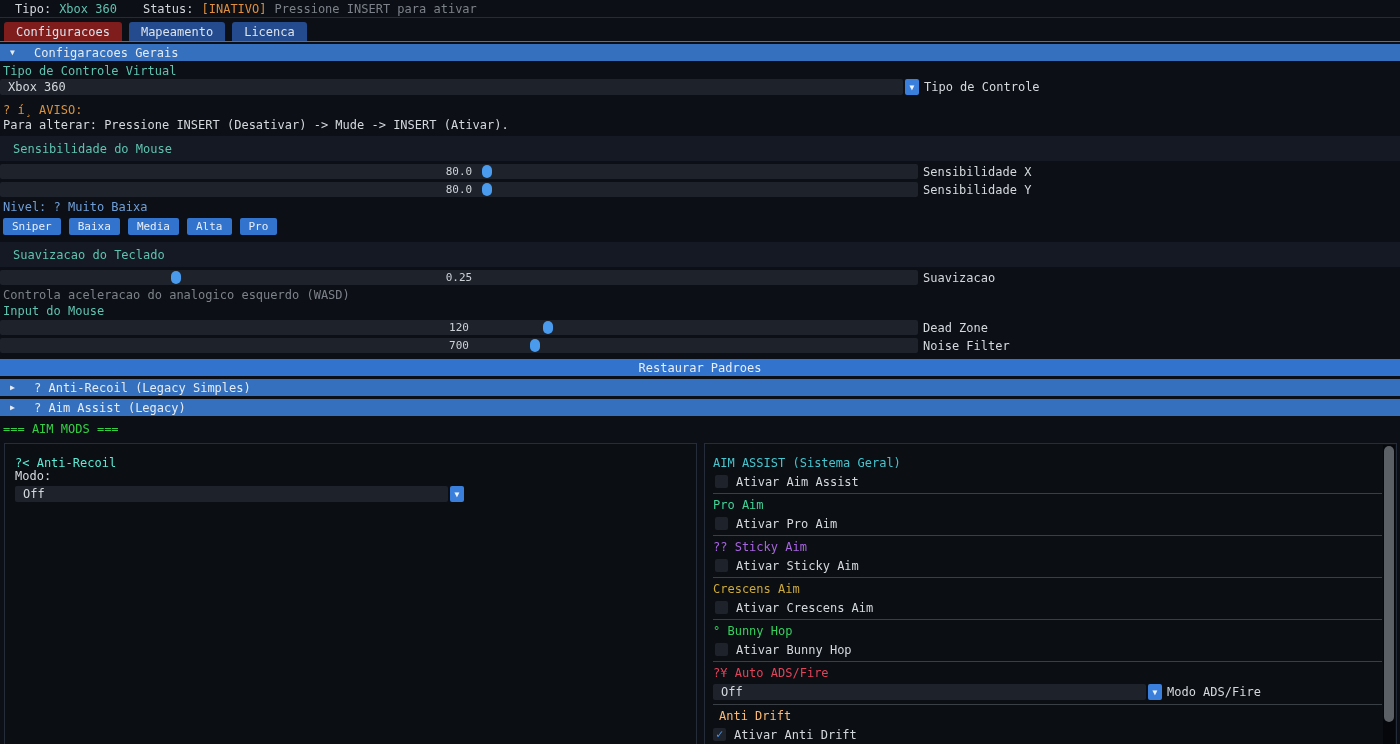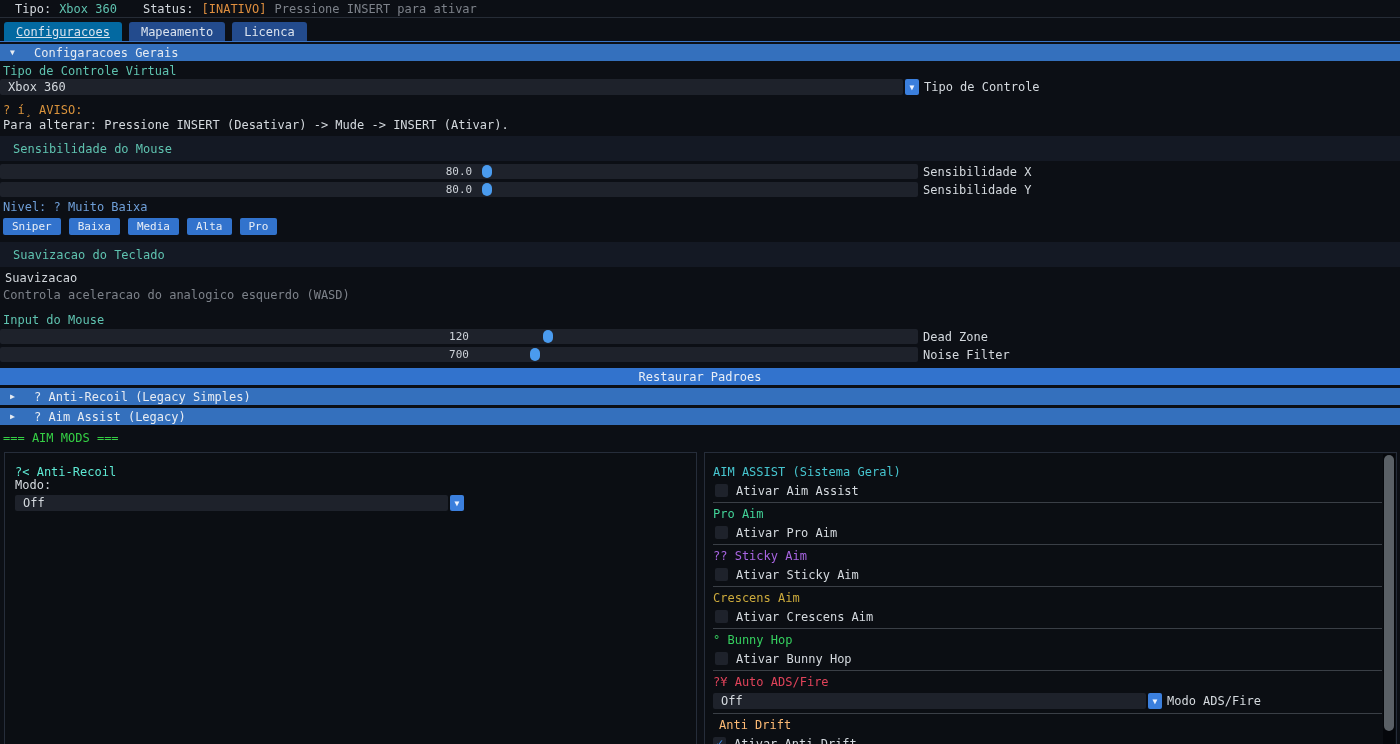--- a/index.html
+++ b/index.html
@@ -13,21 +13,21 @@
   
   .statusbar { height:18px; display:flex; align-items:center; padding-left:15px; border-bottom:1px solid #262c36; }
   .statusbar .lbl { color:#d4d9de; }
   .statusbar .teal { color:#5fc3b0; margin-left:8px; }
   .statusbar .stlbl { margin-left:26px; }
   .statusbar .orange { color:#df8f3f; margin-left:8px; }
   .statusbar .hint { color:#7d828a; margin-left:8px; }
   
   .tabbar { margin-top:3px; height:21px; display:flex; gap:7px; padding-left:4px; border-bottom:1px solid #3a74c6; align-items:flex-end; }
   .tab { height:19px; display:flex; align-items:center; padding:0 12px; border-radius:3px 3px 0 0; background:#234b8d; color:#dbe3ee; cursor:default; }
-  .tab.active { background:#0369a1;text-decoration:underline; }
+  .tab.active { background:#7f1d1d; }
   
   .hdr-open, .hdr-closed { height:17px; background:#3470bd; display:flex; align-items:center; color:#e6ebf2; }
   .hdr-open { margin-top:2px; }
   .hdr-closed { margin-top:3px; }
   .hdr-arrow { font-size:8px; margin:0 0 0 10px; width:12px; color:#e6ebf2; }
   .hdr-text { margin-left:12px; }
   
   .sec-label { color:#5fc3b0; margin:3px 0 2px 3px; height:13px; }
   .combo-row { display:flex; align-items:center; height:16px; margin-top:2px; }
   .combo-frame { background:#1e222b; border-radius:2px; height:16px; display:flex; align-items:center; padding-left:8px; color:#d4d9de; }
@@ -127,25 +127,29 @@
 <div class="btnrow">
   <div class="btn">Sniper</div>
   <div class="btn">Baixa</div>
   <div class="btn">Media</div>
   <div class="btn">Alta</div>
   <div class="btn">Pro</div>
 </div>
 
 <div class="strip m2">Suavizacao do Teclado</div>
 <div class="srow">
+  <div class="slider">
+    <div class="grab" style="left:171px"></div>
+    <span class="sval">0.25</span>
+  </div>
   <span class="row-label">Suavizacao</span>
 </div>
 <div class="hint-gray">Controla aceleracao do analogico esquerdo (WASD)</div>
 
-<div class="sec-label" style="margin-top:12px">Input do Mouse</div>
+<div class="sec-label" style="margin-top:3px">Input do Mouse</div>
 <div class="srow">
   <div class="slider">
     <div class="grab" style="left:543px"></div>
     <span class="sval">120</span>
   </div>
   <span class="row-label">Dead Zone</span>
 </div>
 <div class="srow">
   <div class="slider">
     <div class="grab" style="left:530px"></div>

